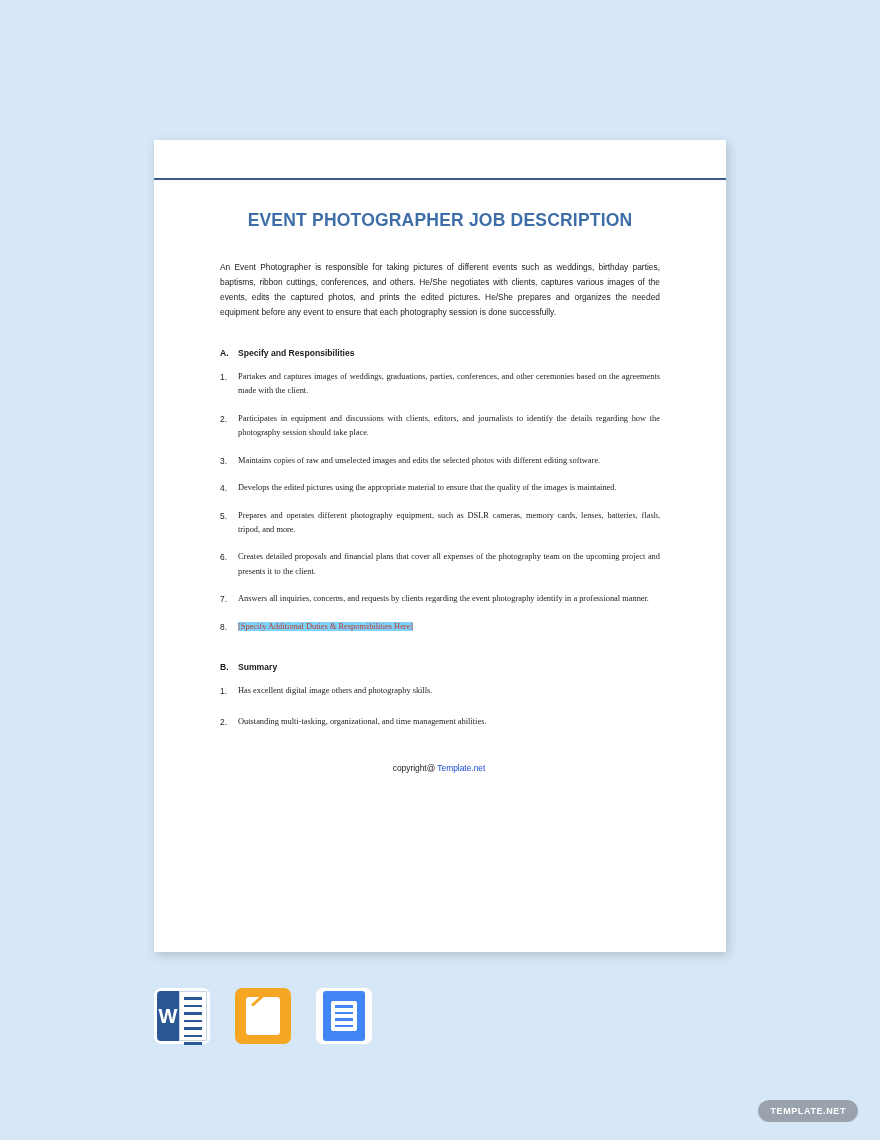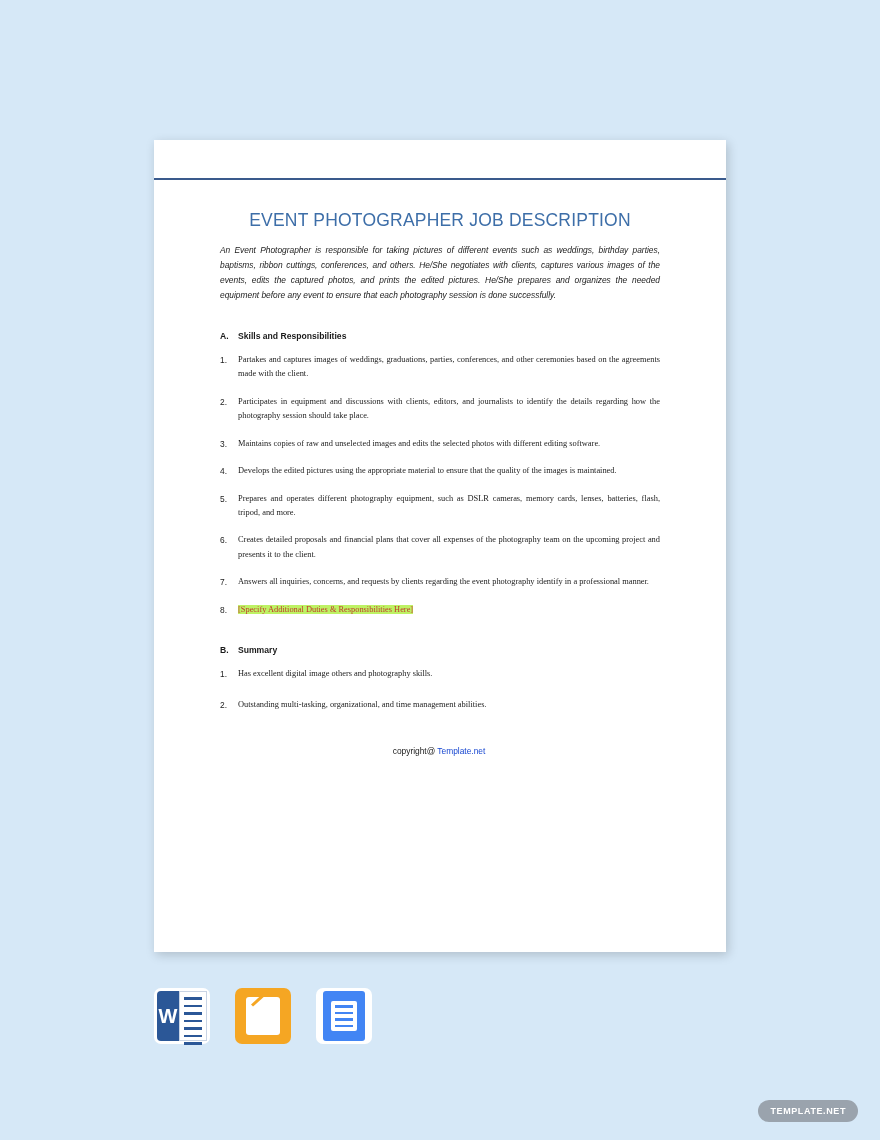--- a/index.html
+++ b/index.html
@@ -38,39 +38,38 @@
     position: absolute;
     left: 66px;
     top: 56px;
     width: 440px;
   }
 
   .doc-title {
     text-align: center;
     color: #3d6ea8;
     font-size: 17.5px;
-    font-weight: normal;
+    font-weight: bold;
     letter-spacing: 0.2px;
     margin: 14px 0 0 0;
   }
 
   .section-heading {
     font-size: 8.6px;
     font-weight: bold;
     color: #1b1b1b;
     margin-top: 32px;
   }
 
   .summary-para {
     font-size: 8.4px;
     line-height: 1.78;
     color: #1b1b1b;
     text-align: justify;
-    margin-top: 12px;
-    font-style: italic;
+    margin-top: 29px;
   }
 
   .lettered-heading {
     font-size: 8.6px;
     font-weight: bold;
     color: #1b1b1b;
     margin-top: 28px;
     display: flex;
   }
   .lettered-heading .ltr {
@@ -91,21 +90,21 @@
   .num-item .num {
     width: 18px;
     flex: none;
   }
   .num-item .txt {
     flex: 1;
     text-align: justify;
     font-family: Liberation Serif, serif;
   }
   .highlight {
-    background: #bef264;
+    background: #7dd3fc;
     color: #c0392b;
   }
 
   .skills-list .num-item {
     margin-bottom: 16px;
   }
 
   .copyright {
     margin-top: 34px;
     text-align: center;
@@ -219,21 +218,21 @@
 <div class="page">
   <div class="page-header-rule"></div>
 
   <div class="doc-body">
     <div class="doc-title">EVENT PHOTOGRAPHER JOB DESCRIPTION</div>
 
     <div class="summary-para">An Event Photographer is responsible for taking pictures of different events such as weddings, birthday parties, baptisms, ribbon cuttings, conferences, and others. He/She negotiates with clients, captures various images of the events, edits the captured photos, and prints the edited pictures. He/She prepares and organizes the needed equipment before any event to ensure that each photography session is done successfully.</div>
 
     <div class="lettered-heading">
       <span class="ltr">A.</span>
-      <span>Skills and Responsibilities</span>
+      <span>Specify and Responsibilities</span>
     </div>
     <div class="num-list">
       <div class="num-item">
         <span class="num">1.</span>
         <span class="txt">Partakes and captures images of weddings, graduations, parties, conferences, and other ceremonies based on the agreements made with the client.</span>
       </div>
       <div class="num-item">
         <span class="num">2.</span>
         <span class="txt">Participates in equipment and discussions with clients, editors, and journalists to identify the details regarding how the photography session should take place.</span>
       </div>

